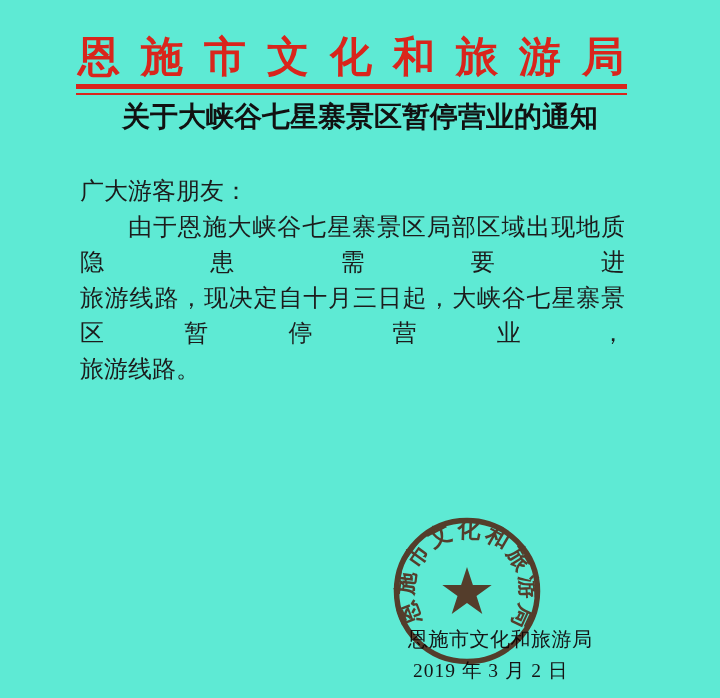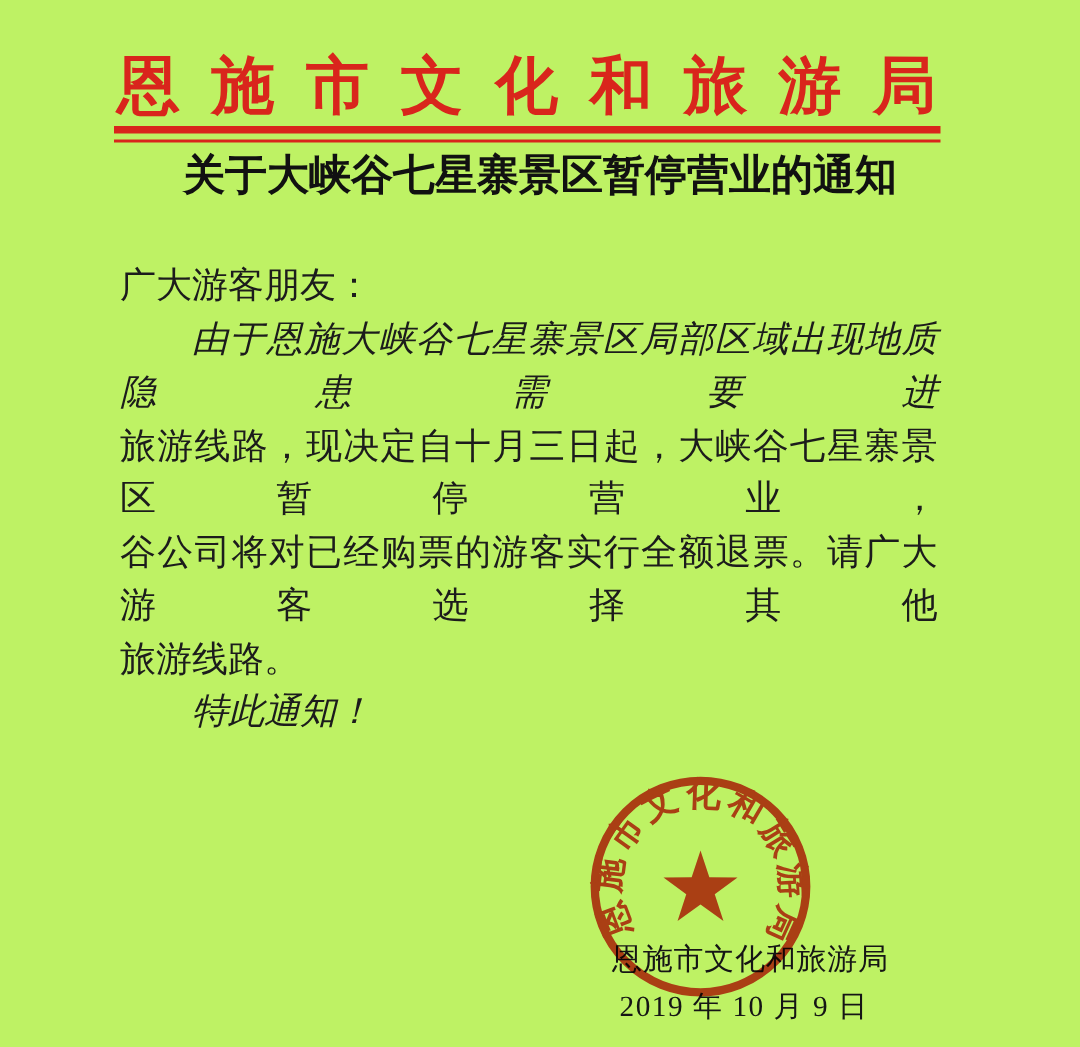--- a/index.html
+++ b/index.html
@@ -6,21 +6,21 @@
   body {
     width: 720px; height: 698px;
     background: #fdfdfd;
     font-family: "Liberation Serif", "DejaVu Serif", serif;
     color: #1c1c1c;
     overflow: hidden;
   }
   .page {
     position: relative;
     width: 720px; height: 698px;
-    background: #bef264;
+    background: #5eead4;
   }
   
   .letterhead {
     position: absolute;
     left: 78px; top: 34px;
     width: 600px;
     font-family: "Liberation Sans", "DejaVu Sans", sans-serif;
     font-weight: 900;
     font-size: 42px;
     line-height: 46px;
@@ -59,21 +59,21 @@
     font-size: 24px;
     line-height: 35.5px;
     color: #1c1c1c;
   }
   .body-text .line { white-space: nowrap; }
   .body-text .line.justify {
     white-space: normal;
     text-align: justify;
     text-align-last: justify;
   }
-  .body-text .line.indent { text-indent: 2em; font-style: italic; }
+  .body-text .line.indent { text-indent: 2em; }
   
   .seal {
     position: absolute;
     left: 392px; top: 516px;
     width: 150px; height: 150px;
     mix-blend-mode: multiply;
     opacity: 0.93;
   }
   
   .signature {
@@ -102,28 +102,26 @@
 
   <div class="rule-thick"></div>
   <div class="rule-thin"></div>
 
   <div class="doc-title">关于大峡谷七星寨景区暂停营业的通知</div>
 
   <div class="body-text">
     <div class="line">广大游客朋友：</div>
     <div class="line justify indent">由于恩施大峡谷七星寨景区局部区域出现地质隐患需要进</div>
     <div class="line justify">旅游线路，现决定自十月三日起，大峡谷七星寨景区暂停营业，</div>
-    <div class="line justify">谷公司将对已经购票的游客实行全额退票。请广大游客选择其他</div>
     <div class="line">旅游线路。</div>
-    <div class="line indent">特此通知！</div>
   </div>
 
   <div class="signature">恩施市文化和旅游局</div>
 
-  <div class="doc-date">2019 年 10 月 9 日</div>
+  <div class="doc-date">2019 年 3 月 2 日</div>
 
   <svg class="seal" viewBox="0 0 150 150" xmlns="http://www.w3.org/2000/svg" xmlns:xlink="http://www.w3.org/1999/xlink">
     <circle cx="75" cy="75" r="70.5" fill="none" stroke="#e23323" stroke-width="5.5"></circle>
     <path id="sealTextArc" d="M 29.7 104.4 A 54 54 0 1 1 120.3 104.4" fill="none"></path>
     <polygon fill="#e23323" points="75,51 80.9,68.9 99.7,69.0 84.5,80.1 90.3,98.0 75,87 59.7,98.0 65.5,80.1 50.3,69.0 69.1,68.9"></polygon>
     <text font-size="23" fill="#e23323" font-weight="bold" font-family="Liberation Serif, DejaVu Serif, serif">
       <textPath href="#sealTextArc" xlink:href="#sealTextArc" startOffset="0" textLength="235" lengthAdjust="spacing">恩施市文化和旅游局</textPath>
     </text>
   </svg>
 

